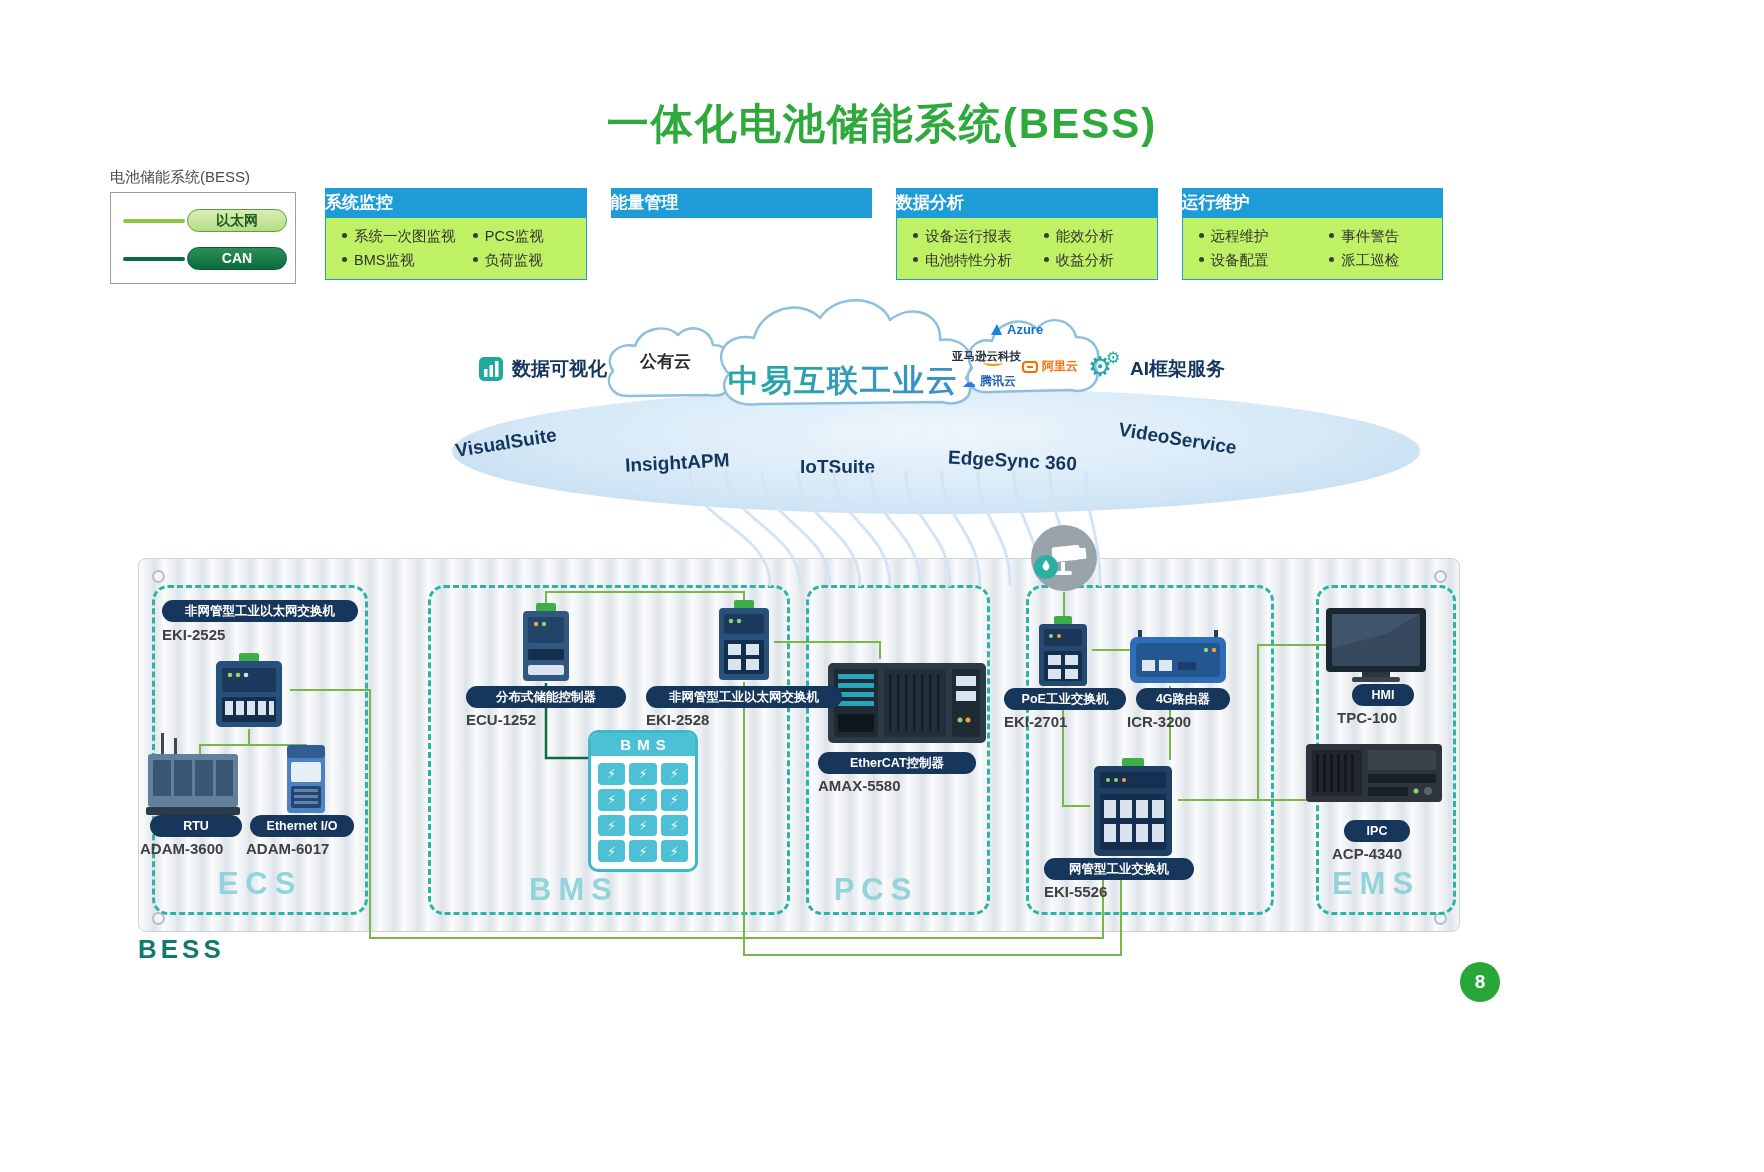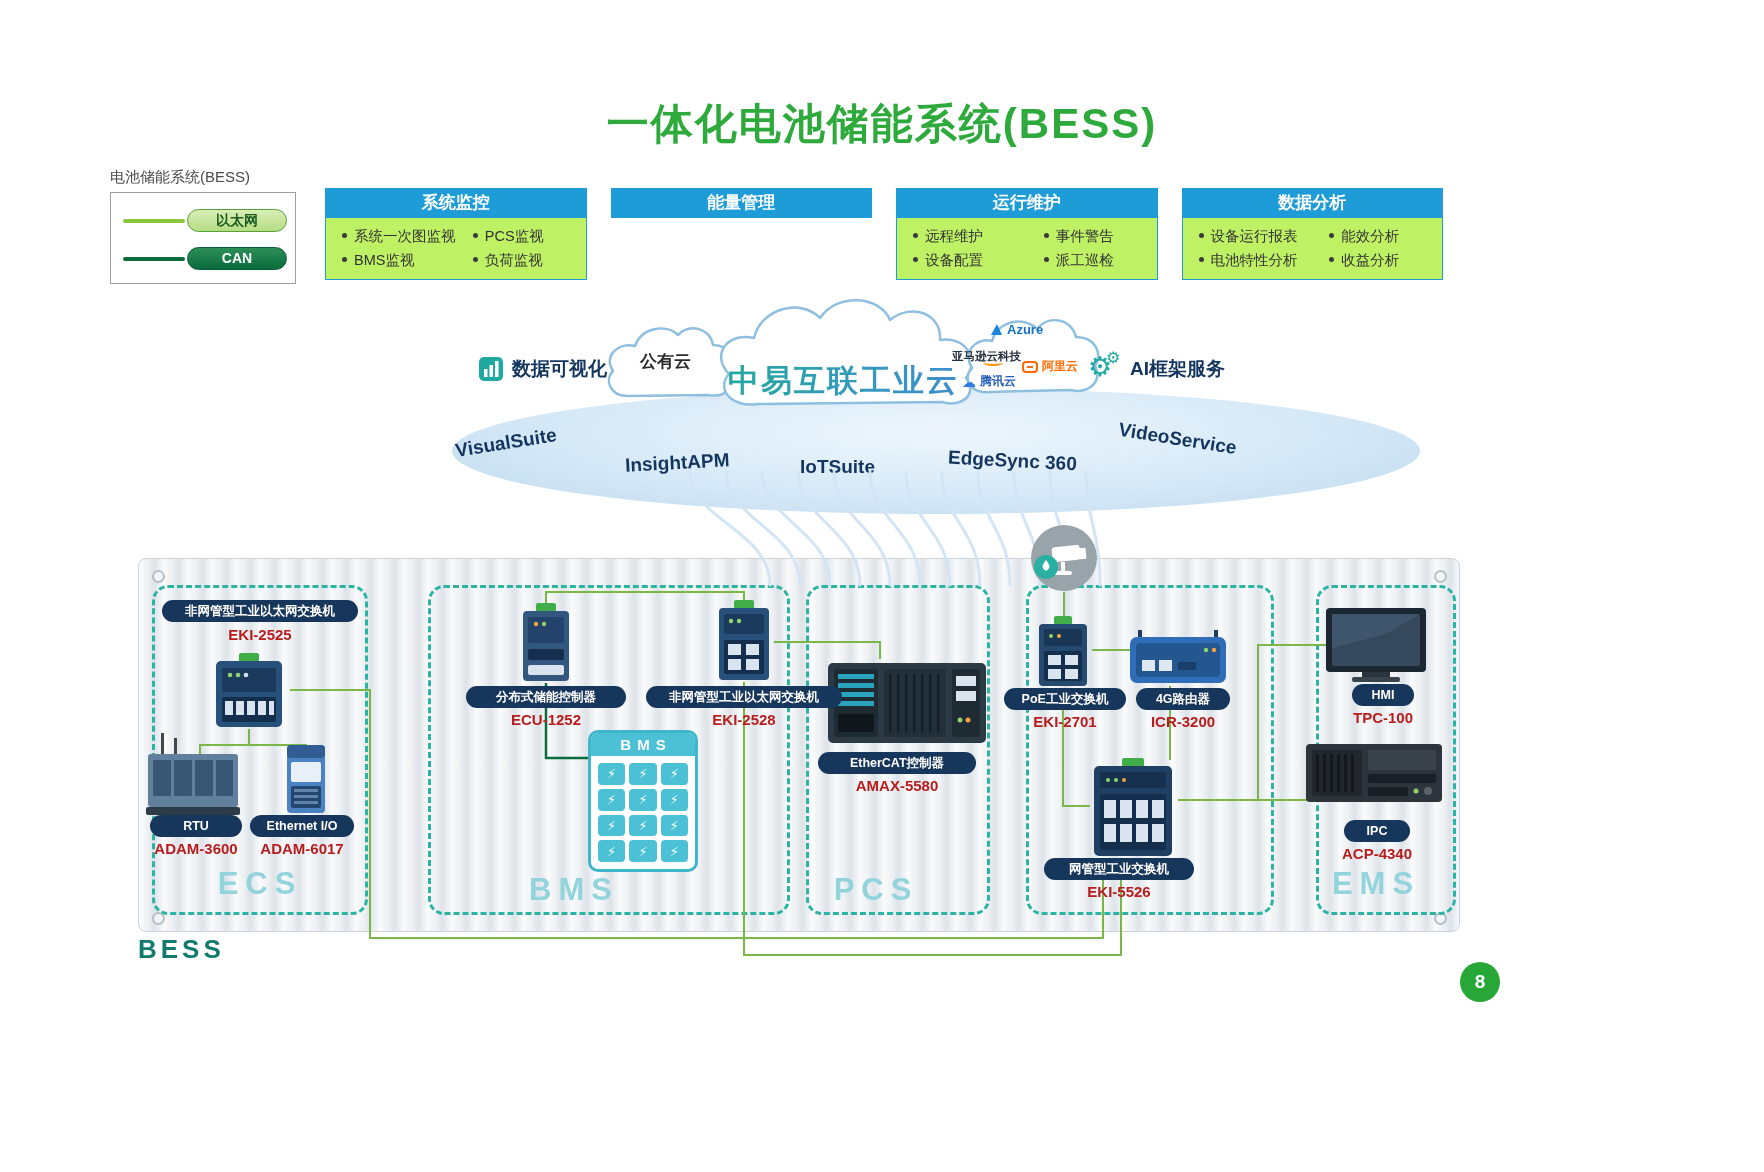--- a/index.html
+++ b/index.html
@@ -10,21 +10,21 @@
          font-weight:bold;color:#2EA93B;letter-spacing:2px;z-index:6}
   .legend-label{position:absolute;left:110px;top:168px;font-size:15px;color:#4a4a4a;z-index:6}
   .legend-box{position:absolute;left:110px;top:192px;width:186px;height:92px;border:1px solid #9aa0a6;
               border-radius:0;background:#fff;z-index:6}
   .lg-line{position:absolute;height:4px;border-radius:2px}
   .lg-pill{position:absolute;width:100px;height:23px;border-radius:12px;text-align:center;
            font-size:14px;font-weight:bold;line-height:20px}
   .panels{position:absolute;left:325px;top:188px;width:1118px;height:92px;display:flex;gap:24px;z-index:6}
   .panel{flex:1;display:flex;flex-direction:column}
   .panel-header{height:30px;background:#1E9CD7;color:#fff;font-size:17px;font-weight:bold;
-                text-align:center;line-height:30px}
+                text-align:left;line-height:30px}
   .panel-body{flex:1;border:1px solid #1E9CD7;border-top:none;background:#bef264;display:grid;
               grid-template-columns:1.25fr 1fr;align-content:space-evenly;padding:4px 8px 4px 16px}
   .pitem{font-size:14.5px;color:#333;white-space:nowrap}
   .pitem::before{content:"";display:inline-block;width:5px;height:5px;border-radius:50%;
                  background:#3a3a3a;margin-right:7px;vertical-align:3px}
   .ellipse{position:absolute;left:452px;top:388px;width:968px;height:126px;border-radius:50%;z-index:1;
            background:radial-gradient(ellipse at 50% 35%, #eef6fc 0%, #d6e9f7 55%, #bcd8ee 100%)}
   .cloudsvg{position:absolute;left:598px;top:290px;z-index:2}
   .cloud-text{position:absolute;font-weight:bold;color:#2b2b2b;z-index:3}
   .platform-name{position:absolute;left:728px;top:360px;font-size:31px;font-weight:800;letter-spacing:2px;
@@ -43,21 +43,21 @@
   .container-box{position:absolute;left:138px;top:558px;width:1322px;height:374px;border:1px solid #ccd3d9;
                  border-radius:8px;z-index:1;
                  background:repeating-linear-gradient(90deg,#fbfcfd 0px,#eef1f4 9px,#dde3e8 15px,#f6f8fa 24px)}
   .screw{position:absolute;width:13px;height:13px;border-radius:50%;background:#f2f5f7;
          border:2px solid #b6bfc6;z-index:2}
   .zone{position:absolute;border:3px dashed #2BB3A3;border-radius:16px;z-index:3}
   .overlay{position:absolute;left:0;top:0;z-index:4;pointer-events:none}
   .dev{position:absolute;z-index:5}
   .badge{position:absolute;z-index:6;background:#16365C;color:#fff;height:22px;line-height:22px;
          border-radius:11px;text-align:center;font-size:12.5px;font-weight:bold;white-space:nowrap}
-  .model{position:absolute;z-index:6;color:#b91c1c;font-size:15px;font-weight:bold;text-align:center;
+  .model{position:absolute;z-index:6;color:#404040;font-size:15px;font-weight:bold;text-align:left;
          white-space:nowrap}
   .zletter{position:absolute;z-index:6;font-size:31px;font-weight:800;color:#93D3DC;letter-spacing:7px;
            text-align:center}
   .bess{position:absolute;left:138px;top:934px;font-size:26px;font-weight:800;color:#0F7A6D;
         letter-spacing:4px;z-index:6}
   .pagenum{position:absolute;left:1460px;top:962px;width:40px;height:40px;border-radius:50%;
            background:#27A737;color:#fff;font-size:19px;font-weight:bold;text-align:center;
            line-height:40px;z-index:6}
   .bmspack{position:absolute;left:588px;top:730px;width:110px;height:142px;z-index:5;
            border:3px solid #3FB6C9;border-radius:10px;background:#fff;display:flex;
@@ -90,35 +90,35 @@
         <div class="pitem">系统一次图监视</div>
         <div class="pitem">PCS监视</div>
         <div class="pitem">BMS监视</div>
         <div class="pitem">负荷监视</div>
       </div>
     </div>
     <div class="panel">
       <div class="panel-header">能量管理</div>
     </div>
     <div class="panel">
+      <div class="panel-header">数据分析</div>
+      <div class="panel-body">
+        <div class="pitem">设备运行报表</div>
+        <div class="pitem">能效分析</div>
+        <div class="pitem">电池特性分析</div>
+        <div class="pitem">收益分析</div>
+      </div>
+    </div>
+    <div class="panel">
       <div class="panel-header">运行维护</div>
       <div class="panel-body">
         <div class="pitem">远程维护</div>
         <div class="pitem">事件警告</div>
         <div class="pitem">设备配置</div>
         <div class="pitem">派工巡检</div>
-      </div>
-    </div>
-    <div class="panel">
-      <div class="panel-header">数据分析</div>
-      <div class="panel-body">
-        <div class="pitem">设备运行报表</div>
-        <div class="pitem">能效分析</div>
-        <div class="pitem">电池特性分析</div>
-        <div class="pitem">收益分析</div>
       </div>
     </div>
   </div>
 
   <div class="ellipse"></div>
 
   <svg class="cloudsvg" width="534" height="126" viewBox="0 0 534 126">
     <g fill="#ffffff" stroke="#8FBFE0" stroke-width="2.5" stroke-linejoin="round">
       <path d="M30,106 C12,106 6,90 15,81 C5,66 20,52 37,56 C43,38 68,33 80,45 C92,33 112,38 115,55 C132,55 139,71 131,83 C139,98 126,108 110,105 Z"></path>
       <path d="M160,114 C132,118 118,98 131,84 C112,64 130,42 156,48 C163,18 203,8 222,28 C240,2 282,6 292,30 C314,12 344,24 342,50 C368,46 382,70 368,88 C380,104 364,118 344,112 Z"></path>

